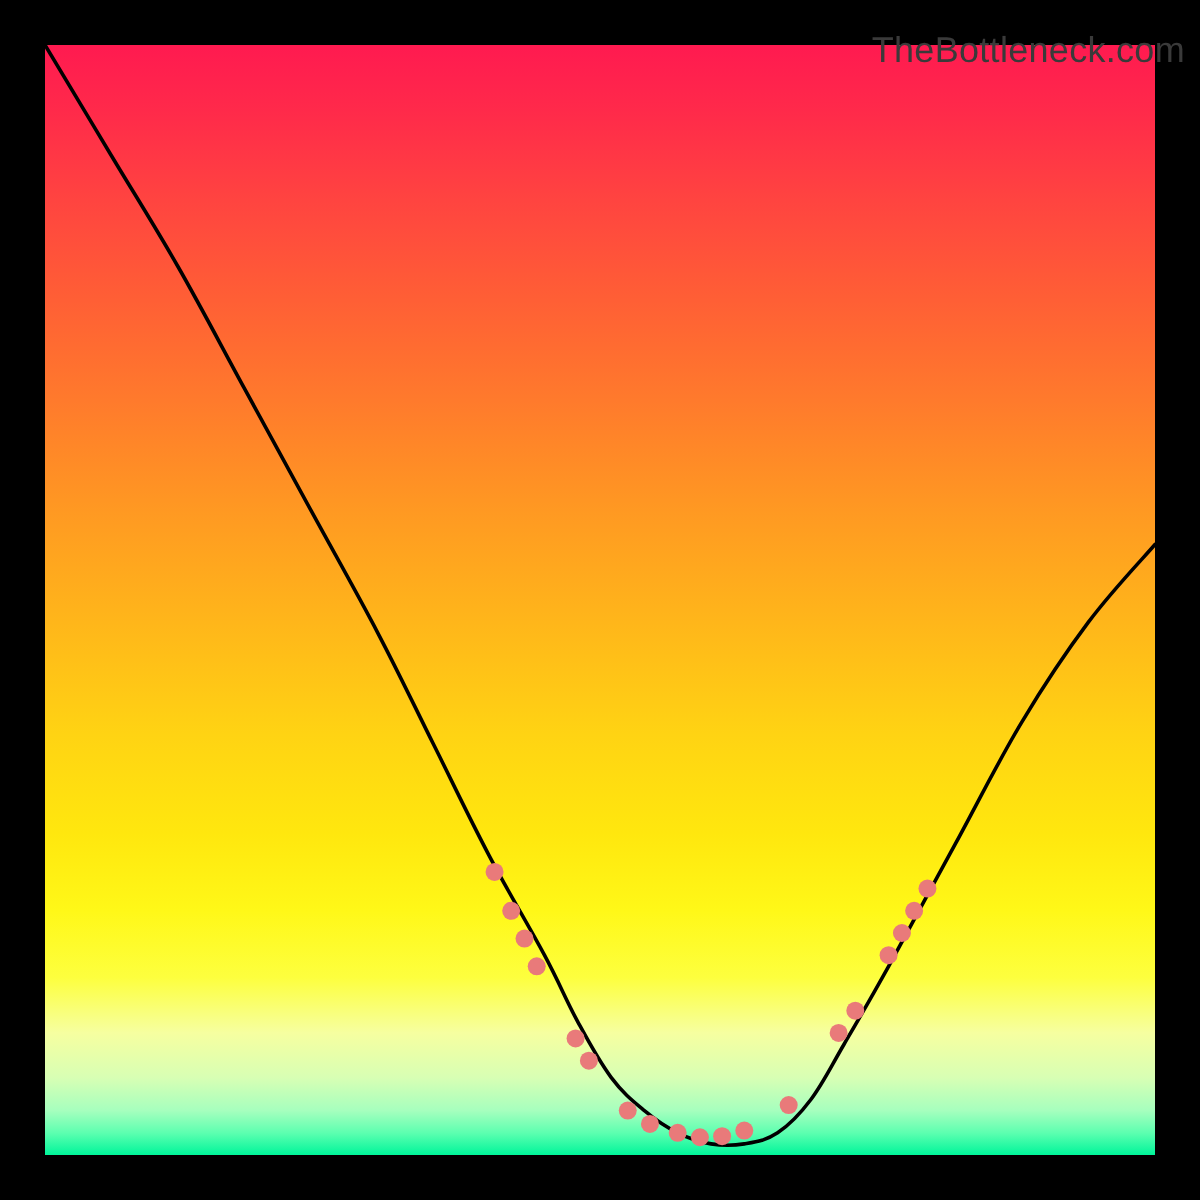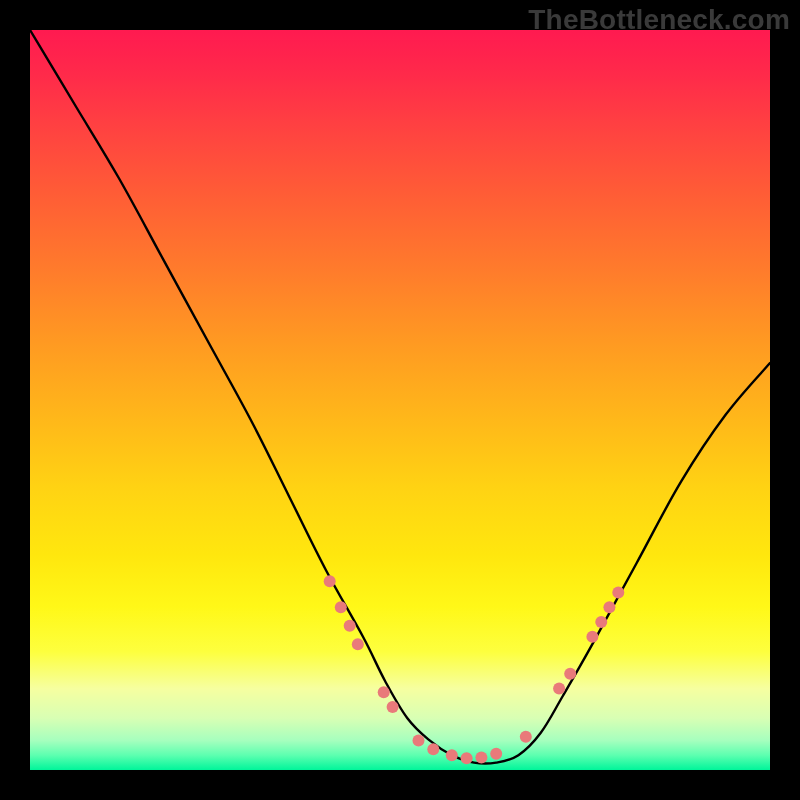--- a/index.html
+++ b/index.html
@@ -12,25 +12,25 @@
     font-family: Arial, Helvetica, sans-serif;
   }
   .frame {
     position: relative;
     width: 800px;
     height: 800px;
     background: #000;
   }
   .watermark {
     position: absolute;
-    top: 4px;
+    top: 20px;
     right: 10px;
     color: #3a3a3a;
-    font-size: 28px;
-    font-weight: 700;
+    font-size: 24px;
+    font-weight: 400;
     letter-spacing: 0.2px;
     z-index: 4;
     user-select: none;
   }
   .plot {
     position: absolute;
     left: 30px;
     top: 30px;
     width: 740px;
     height: 740px;

